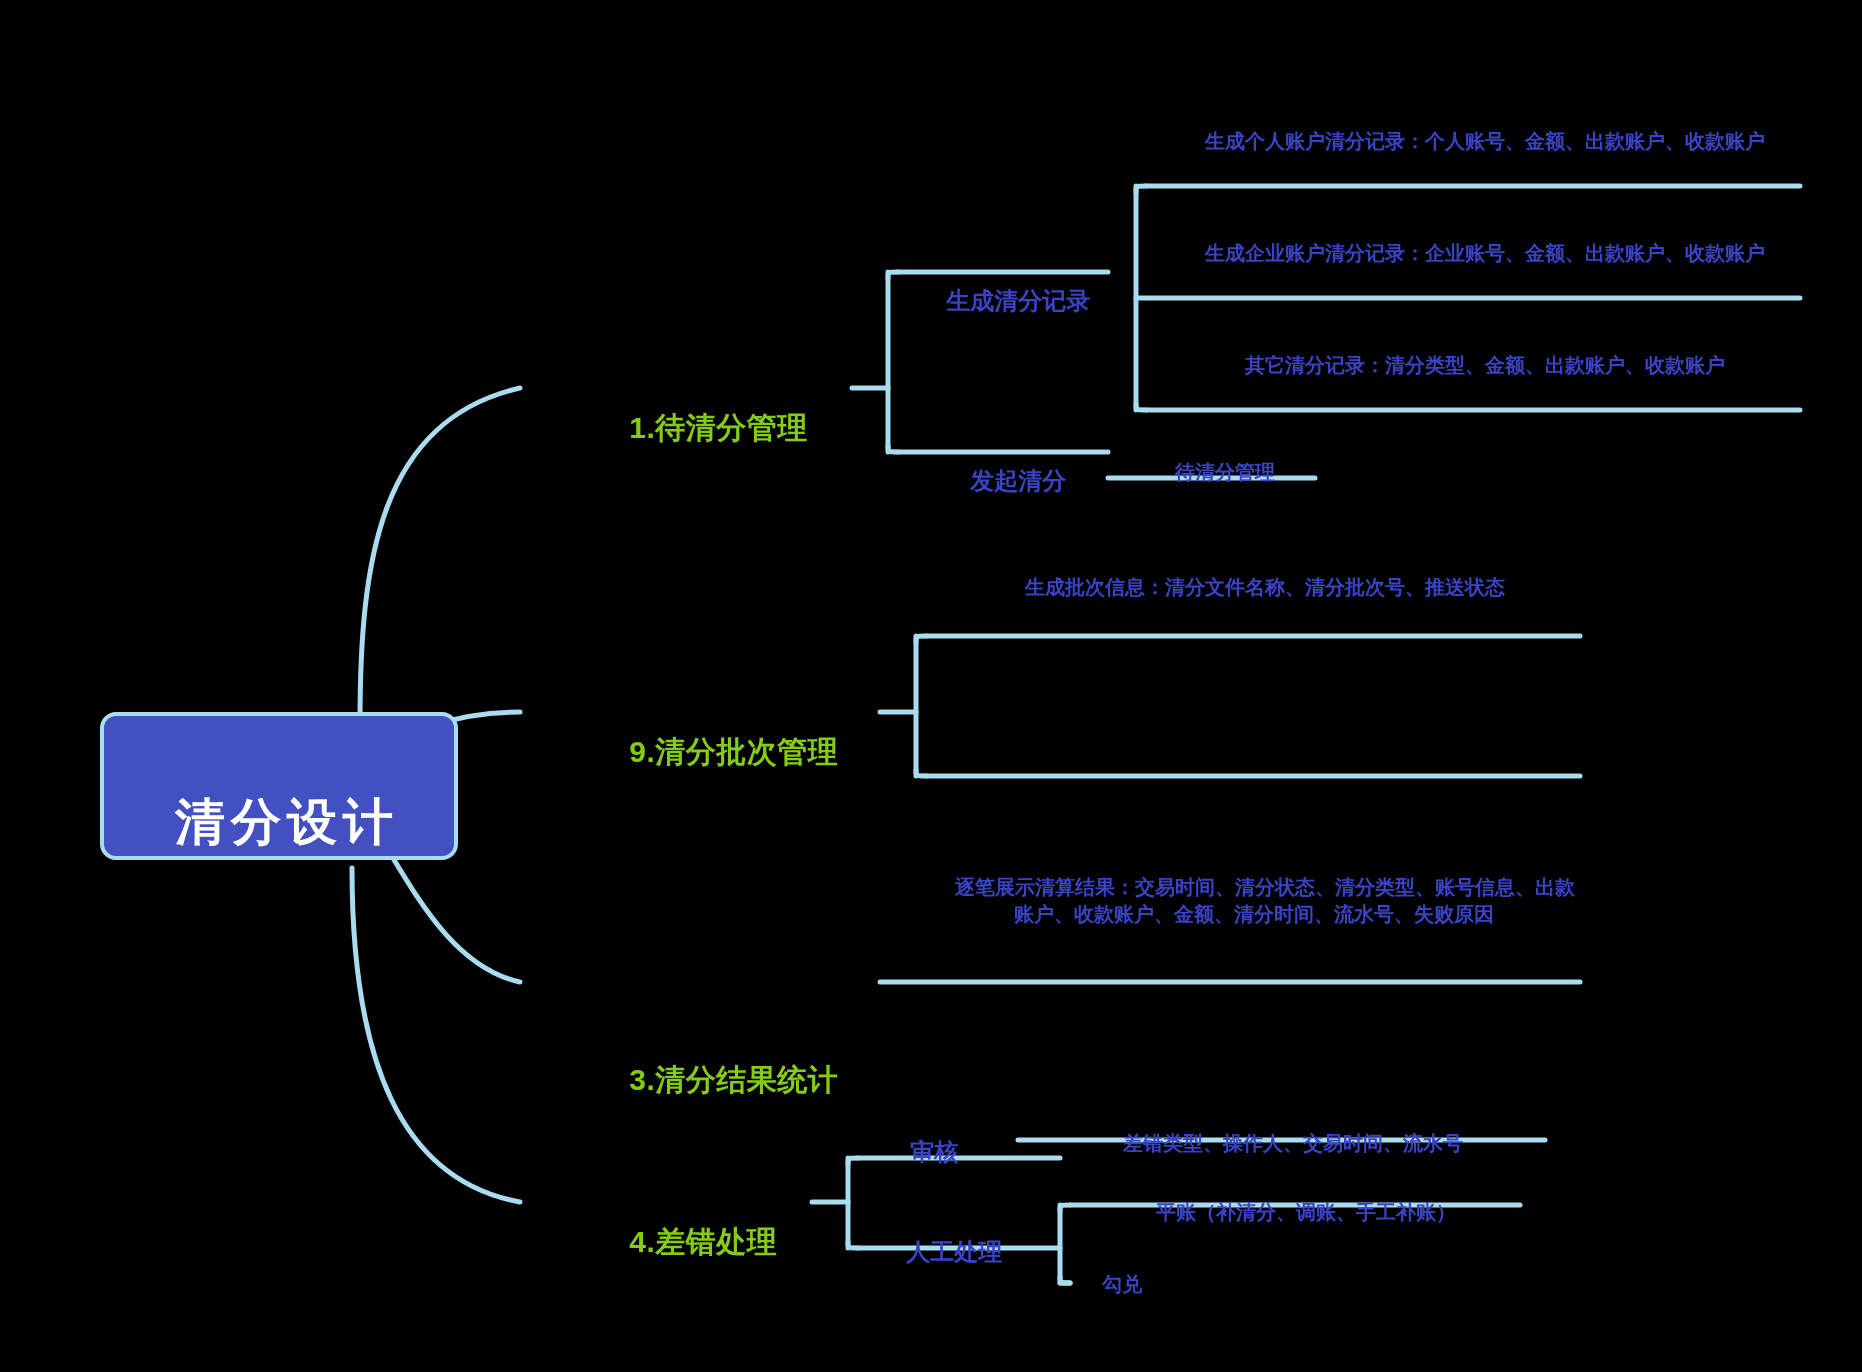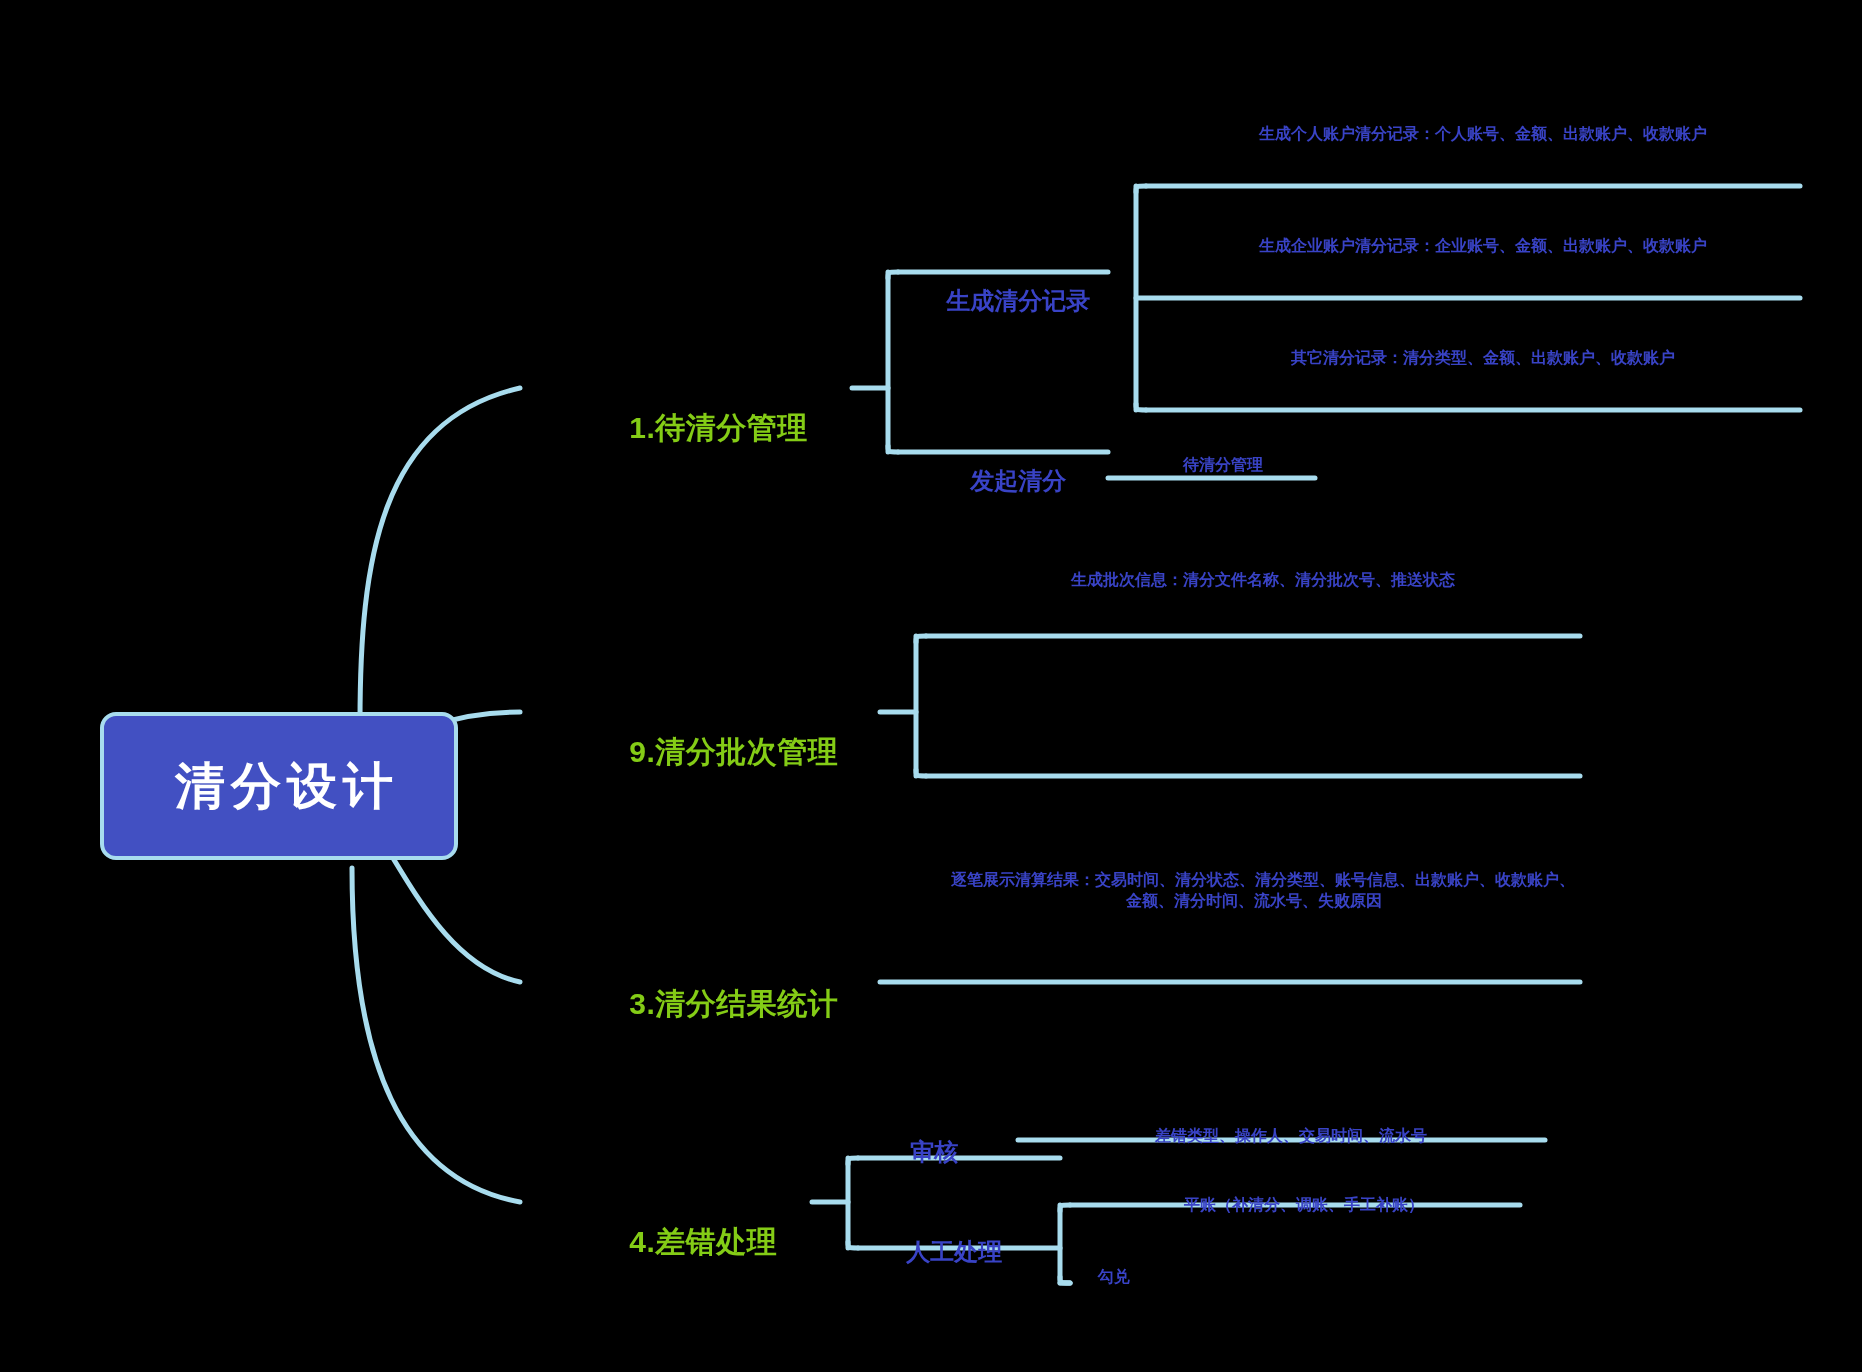--- a/index.html
+++ b/index.html
@@ -13,28 +13,28 @@
   .lbl{
     position:absolute;
     color:#3943c6;
     font-weight:bold;
     line-height:1.32;
     white-space:pre-wrap;
     text-align:center;
   }
   .lbl.l1{font-size:30px;letter-spacing:0.5px;color:#84cc16;}
   .lbl.l2{font-size:24px;font-weight:bold;}
-  .lbl.l3{font-size:16px;font-weight:bold;}
+  .lbl.l3{font-size:20px;font-weight:bold;}
   .root{
     position:absolute;
     background:#4250c2;
     border:4px solid #a8dcee;
     border-radius:16px;
     box-sizing:border-box;
-    display:flex;align-items:center;justify-content:center;
+    display:flex;align-items:flex-end;justify-content:center;
     color:#ffffff;
     font-size:50px;
     font-weight:bold;
     letter-spacing:6px;
     padding-left:16px;
   }
 </style>
 </head>
 <body>
 
@@ -131,21 +131,21 @@
 
   <div class="lbl l1" style="left:594px;top:692px;width:290px;text-align:left;">
     <span>9.清分批次管理</span>
   </div>
 
   <div class="lbl l3" style="left:928px;top:548px;width:652px;">
     <span>生成批次信息：清分文件名称、清分批次号、推送状态</span>
   </div>
 
 
-  <div class="lbl l1" style="left:594px;top:944px;width:290px;text-align:left;">
+  <div class="lbl l1" style="left:594px;top:1020px;width:290px;text-align:left;">
     <span>3.清分结果统计</span>
   </div>
 
   <div class="lbl l3" style="left:928px;top:848px;width:652px;">
     <span>逐笔展示清算结果：交易时间、清分状态、清分类型、账号信息、出款账户、收款账户、金额、清分时间、流水号、失败原因</span>
   </div>
 
   <div class="lbl l1" style="left:594px;top:1182px;width:220px;text-align:left;">
     <span>4.差错处理</span>
   </div>

